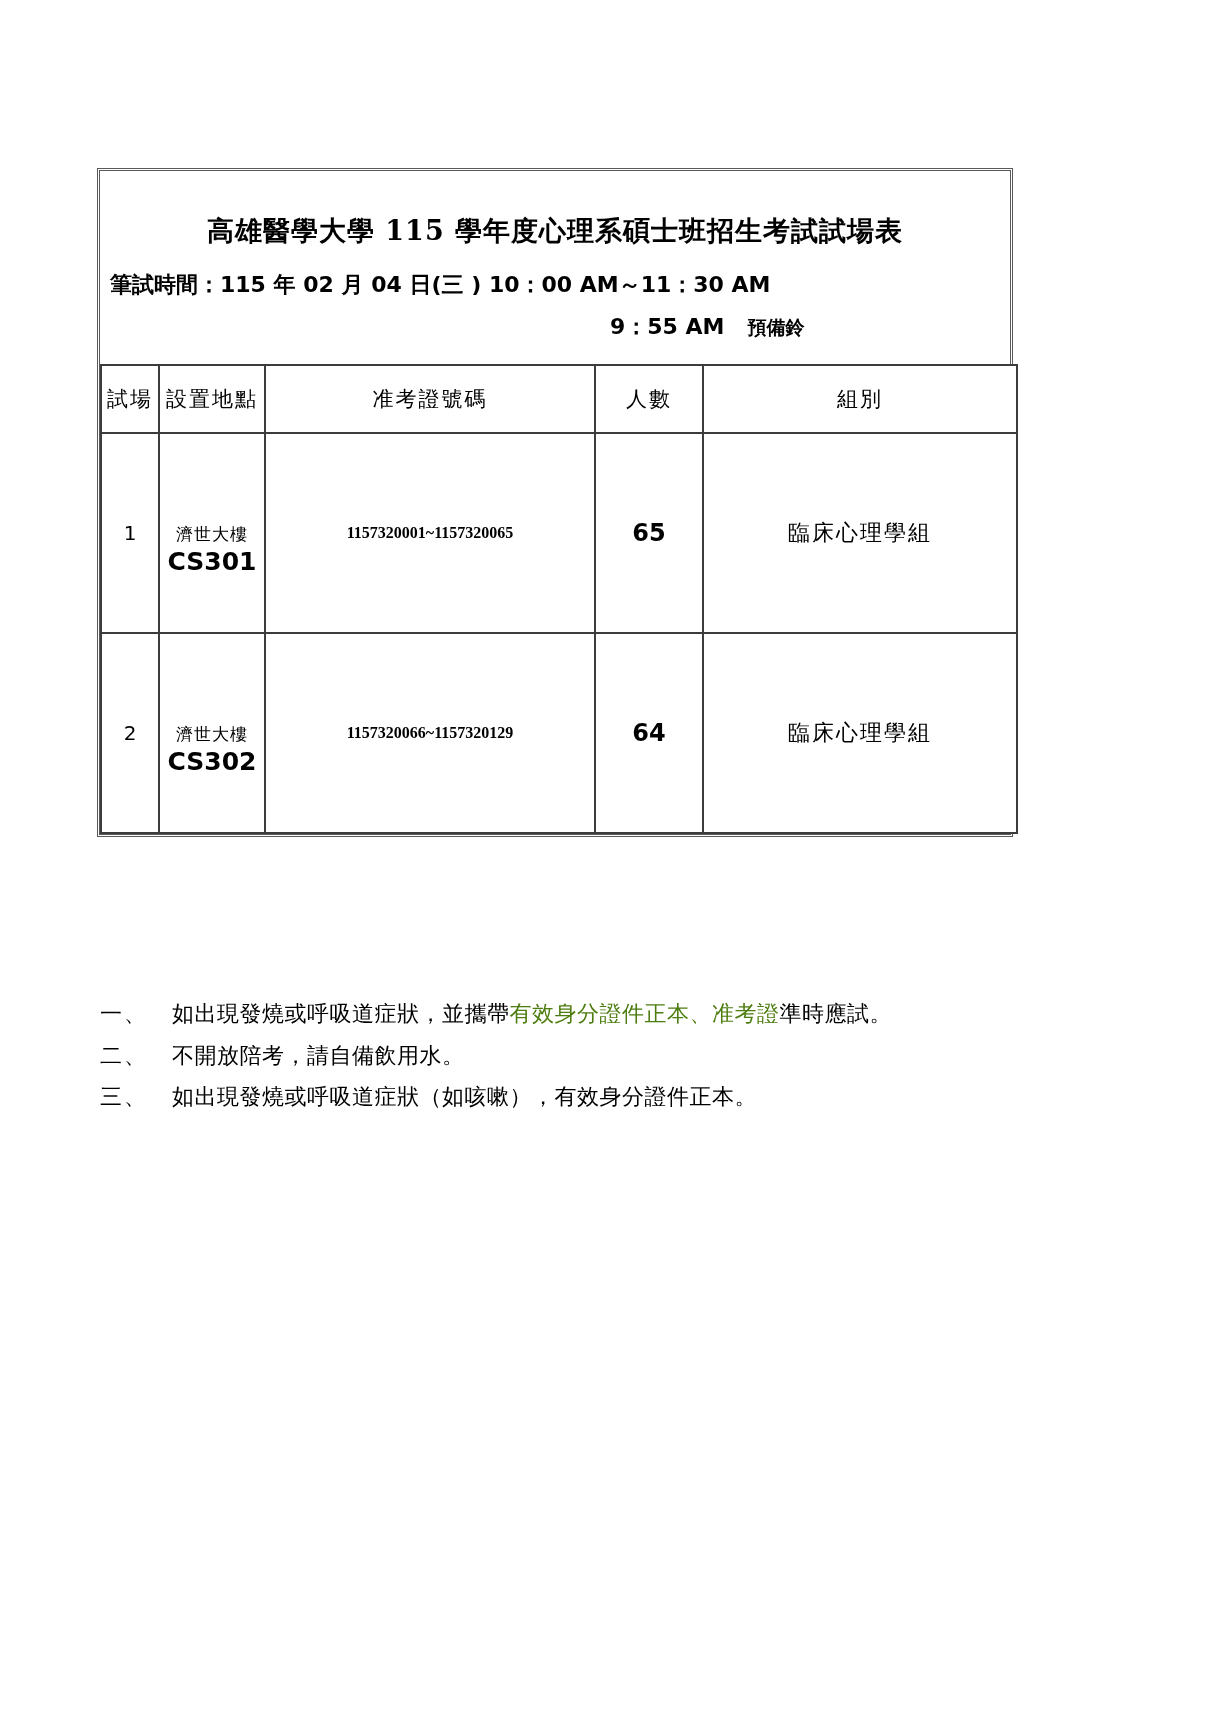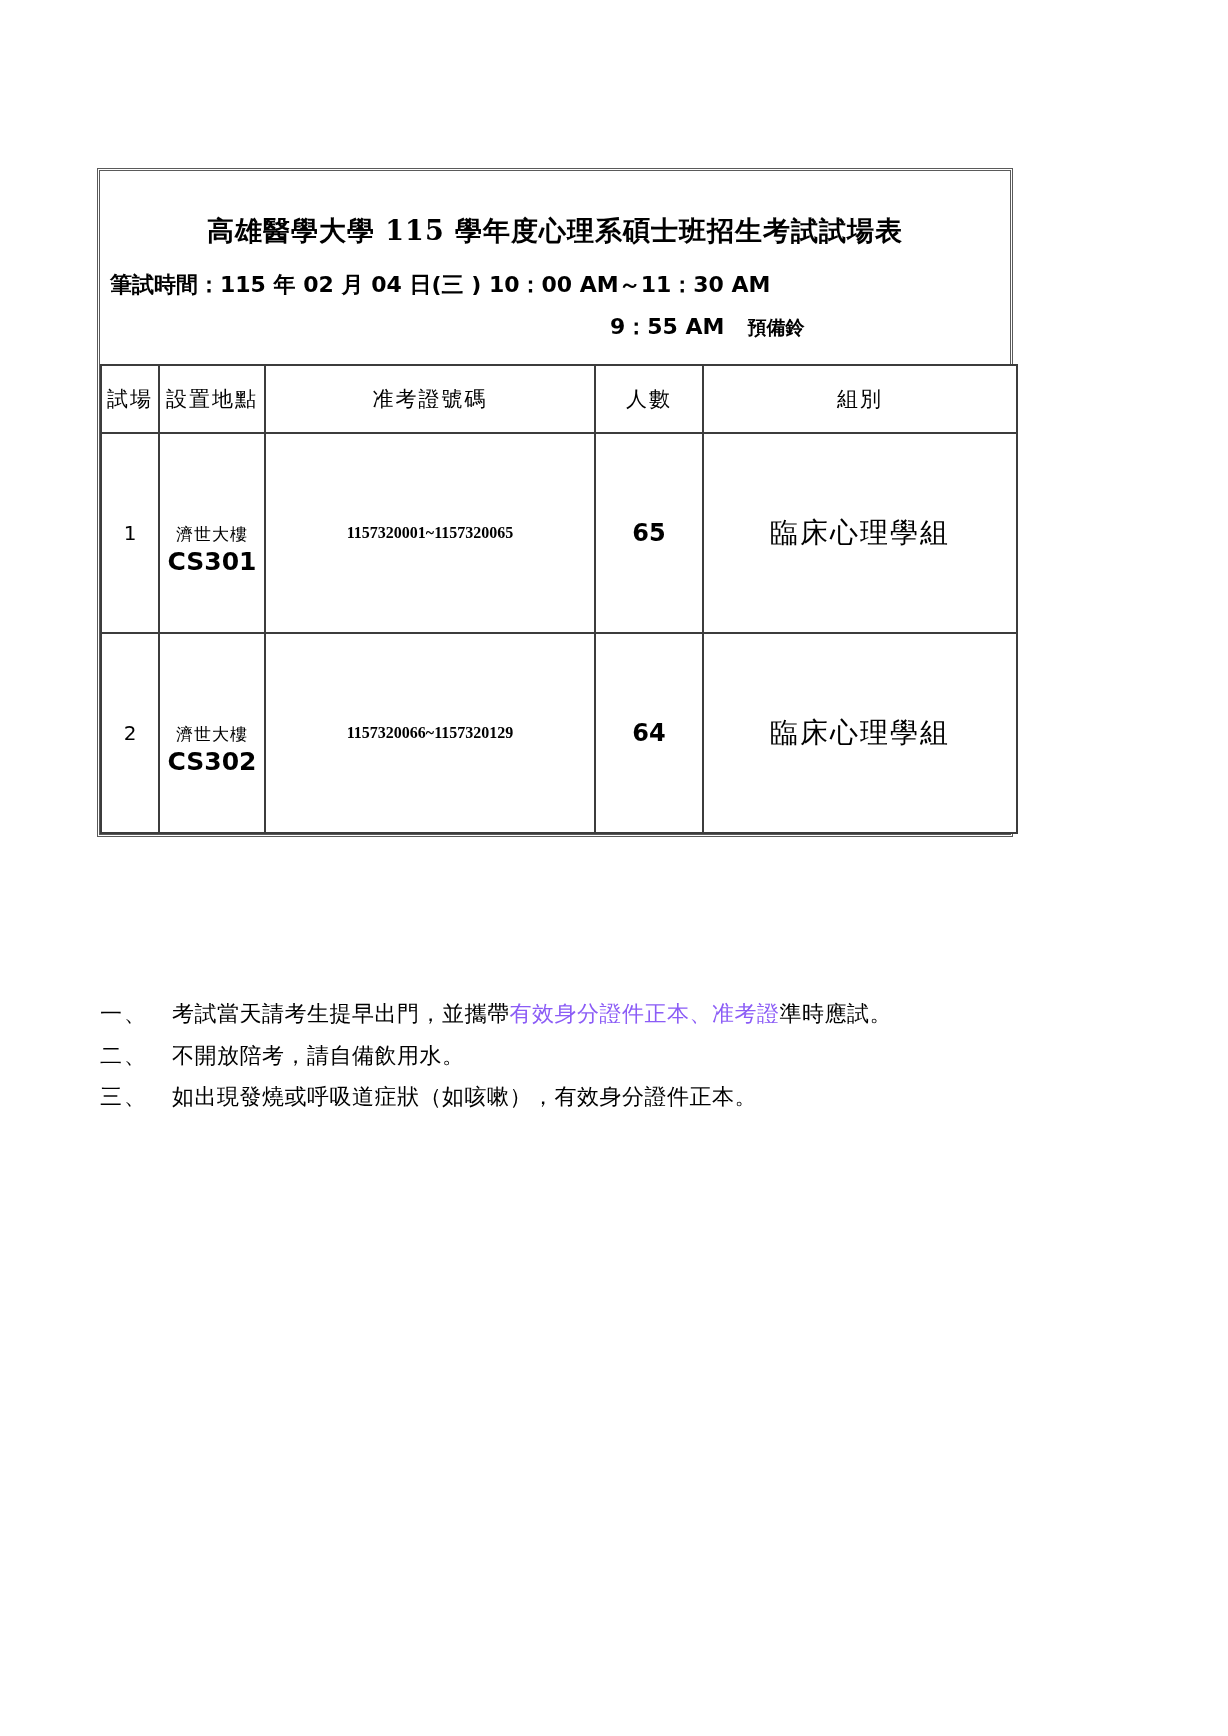--- a/index.html
+++ b/index.html
@@ -130,21 +130,21 @@
     white-space: nowrap;
   }
   .cell-count {
     font-family: "DejaVu Sans", "Liberation Sans", sans-serif;
     font-weight: bold;
     font-size: 24px;
     border-radius: 7px;
   }
   .cell-group {
     font-family: Liberation Mono, monospace;
-    font-size: 28px;
+    font-size: 22px;
     letter-spacing: 2px;
   }
 
   
   .notes {
     position: absolute;
     left: 100px;
     top: 996px;
     width: 940px;
     font-family: "DejaVu Serif", "Liberation Serif", serif;
@@ -165,21 +165,21 @@
   }
   .note-marker {
     width: 72px;
     flex: 0 0 72px;
     letter-spacing: 2px;
   }
   .note-text {
     flex: 1 1 auto;
     letter-spacing: 0.5px;
   }
-  .hl-red { color: #8b5cf6; }
+  .hl-red { color: #4d7c0f; }
 </style>
 </head>
 <body>
 
 <div class="page">
 
   <div class="doc-block">
 
     <div class="header-area">
       <div class="doc-title">高雄醫學大學 115 學年度心理系碩士班招生考試試場表</div>
@@ -231,21 +231,21 @@
         </tr>
       </tbody>
     </table>
 
   </div>
 
   <div class="notes">
 
     <div class="note-row">
       <span class="note-marker">一、</span>
-      <span class="note-text"><span>考試當天請考生提早出門，並攜帶</span><span class="hl-red">有效身分證件正本、准考證</span><span>準時應試。</span></span>
+      <span class="note-text"><span>如出現發燒或呼吸道症狀，並攜帶</span><span class="hl-red">有效身分證件正本、准考證</span><span>準時應試。</span></span>
     </div>
 
     <div class="note-row">
       <span class="note-marker">二、</span>
       <span class="note-text"><span>不開放陪考，請自備飲用水。</span><span class="hl-red"></span><span></span></span>
     </div>
 
     <div class="note-row">
       <span class="note-marker">三、</span>
       <span class="note-text"><span>如出現發燒或呼吸道症狀（如咳嗽），有效身分證件正本。</span><span class="hl-red"></span><span></span></span>

